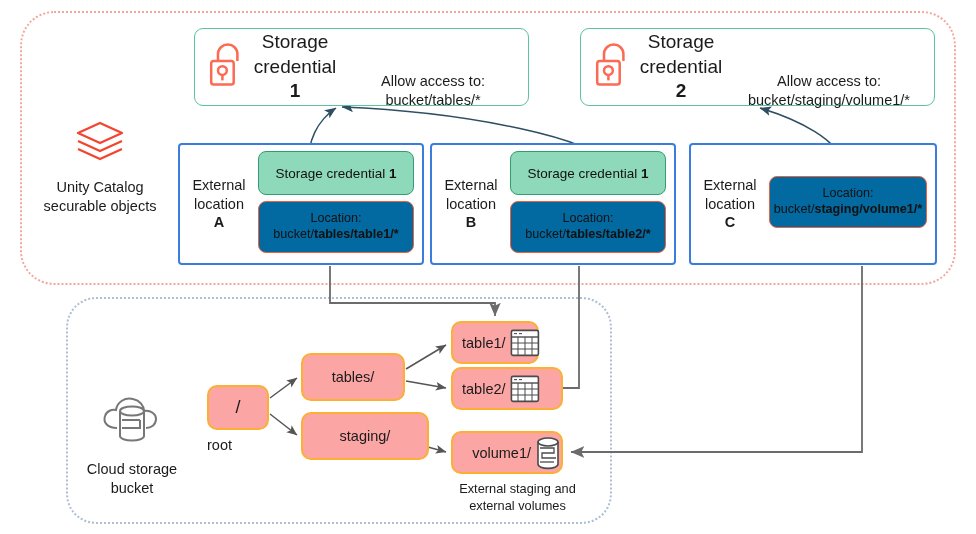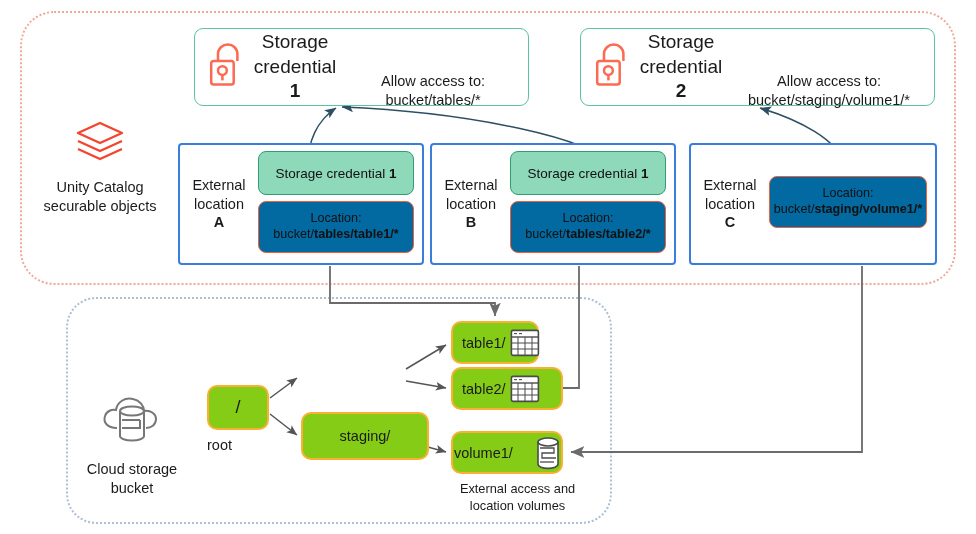--- a/index.html
+++ b/index.html
@@ -123,34 +123,34 @@
     color: #111;
     text-align: center;
   }
   .chip-orange b { font-weight: bold; }
 
   
   .node {
     position: absolute;
     border: 2px solid #fbb034;
     border-radius: 10px;
-    background: #84cc16;
+    background: #fca5a5;
     box-sizing: border-box;
     display: flex;
     align-items: center;
     justify-content: center;
     font-size: 14.5px;
     color: #1b1b1b;
   }
   .node-root  { left: 207px; top: 385px; width: 62px;  height: 45px; font-size: 18px; }
   .node-tables  { left: 301px; top: 353px; width: 104px; height: 48px; }
   .node-staging { left: 301px; top: 412px; width: 128px; height: 48px; }
   .node-table1  { left: 451px; top: 321px; width: 88px;  height: 43px; justify-content: flex-start; padding-left: 9px; }
   .node-table2  { left: 451px; top: 367px; width: 112px;  height: 43px; justify-content: flex-start; padding-left: 9px; }
-  .node-volume1 { left: 451px; top: 431px; width: 112px; height: 43px; justify-content: space-between; padding-left: 1px; }
+  .node-volume1 { left: 451px; top: 431px; width: 112px; height: 43px; justify-content: flex-end; padding-left: 1px; }
   .node-glyph { margin-left: 4px; display: flex; align-items: center; }
 
   .root-caption {
     left: 207px; top: 437px; width: 62px;
     font-size: 14.5px; color: #1b1b1b;
   }
   .leaf-caption {
     left: 430px; top: 480px; width: 175px;
     text-align: center; font-size: 12.8px; line-height: 1.34; color: #1b1b1b;
   }
@@ -328,20 +328,23 @@
         </span>
       </div>
     </div>
   </div>
 
   <div class="node node-root">
     <span>/</span>
   </div>
   <div class="abs root-caption">root</div>
 
+  <div class="node node-tables">
+    <span>tables/</span>
+  </div>
   <div class="node node-staging">
     <span>staging/</span>
   </div>
 
   <div class="node node-table1">
     <span>table1/</span>
     <span class="node-glyph">
       <svg width="30" height="28" viewBox="0 0 30 28">
         <rect x="1.4" y="1.4" width="27" height="25" rx="1.6" fill="#fff" stroke="#4b4b4b" stroke-width="1.6"></rect>
         <path d="M1.4 8 H28.4" stroke="#4b4b4b" stroke-width="1.4"></path>
@@ -391,17 +394,17 @@
         </g>
         <g fill="none" stroke="#4b4b4b" stroke-width="1.3">
           <path d="M5 12 H19 V17 H7 V22 H21"></path>
           <path d="M5 26 H19"></path>
         </g>
       </svg>
     </span>
   </div>
 
   <div class="abs leaf-caption">
-    <span>External access and</span><br>
-    <span>location volumes</span>
+    <span>External staging and</span><br>
+    <span>external volumes</span>
   </div>
 
 </div>
 
 </body></html>

